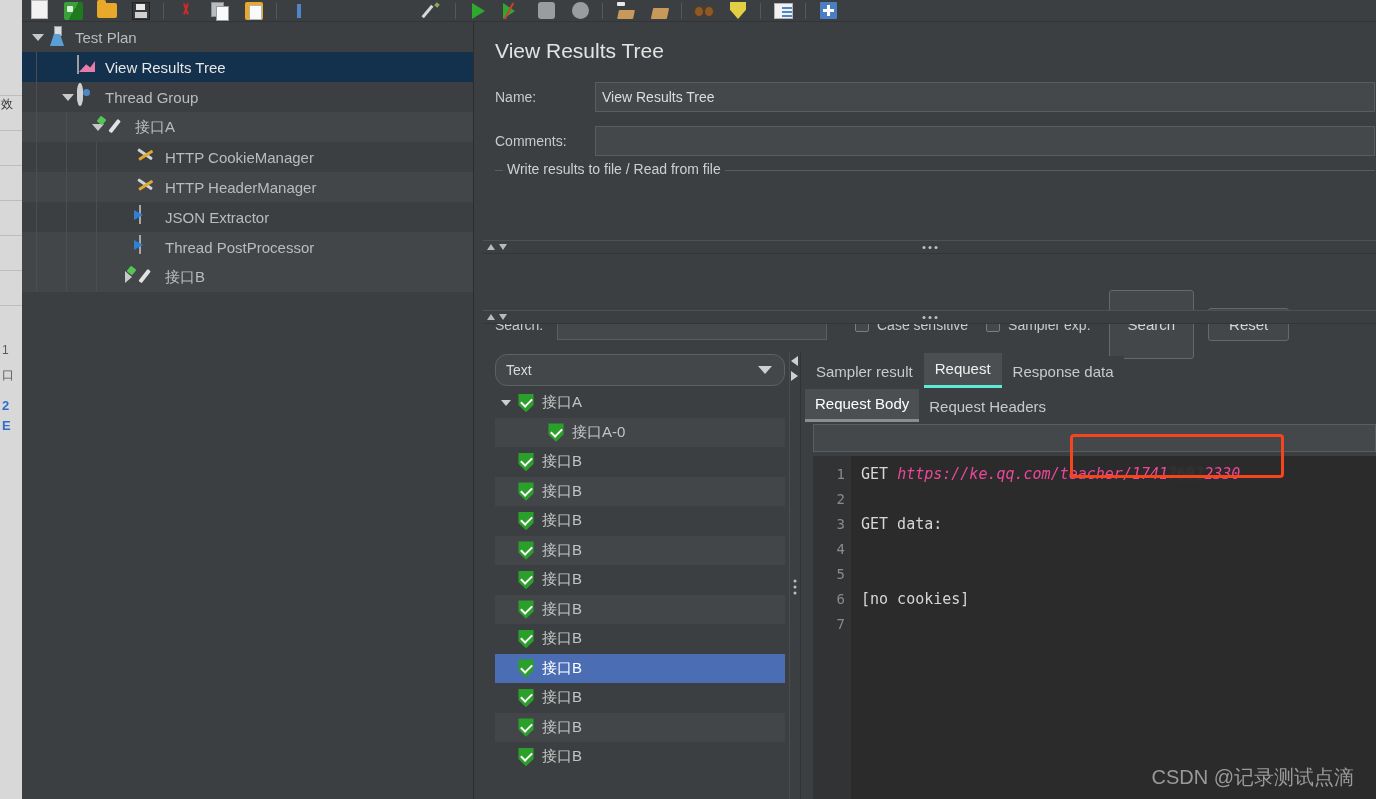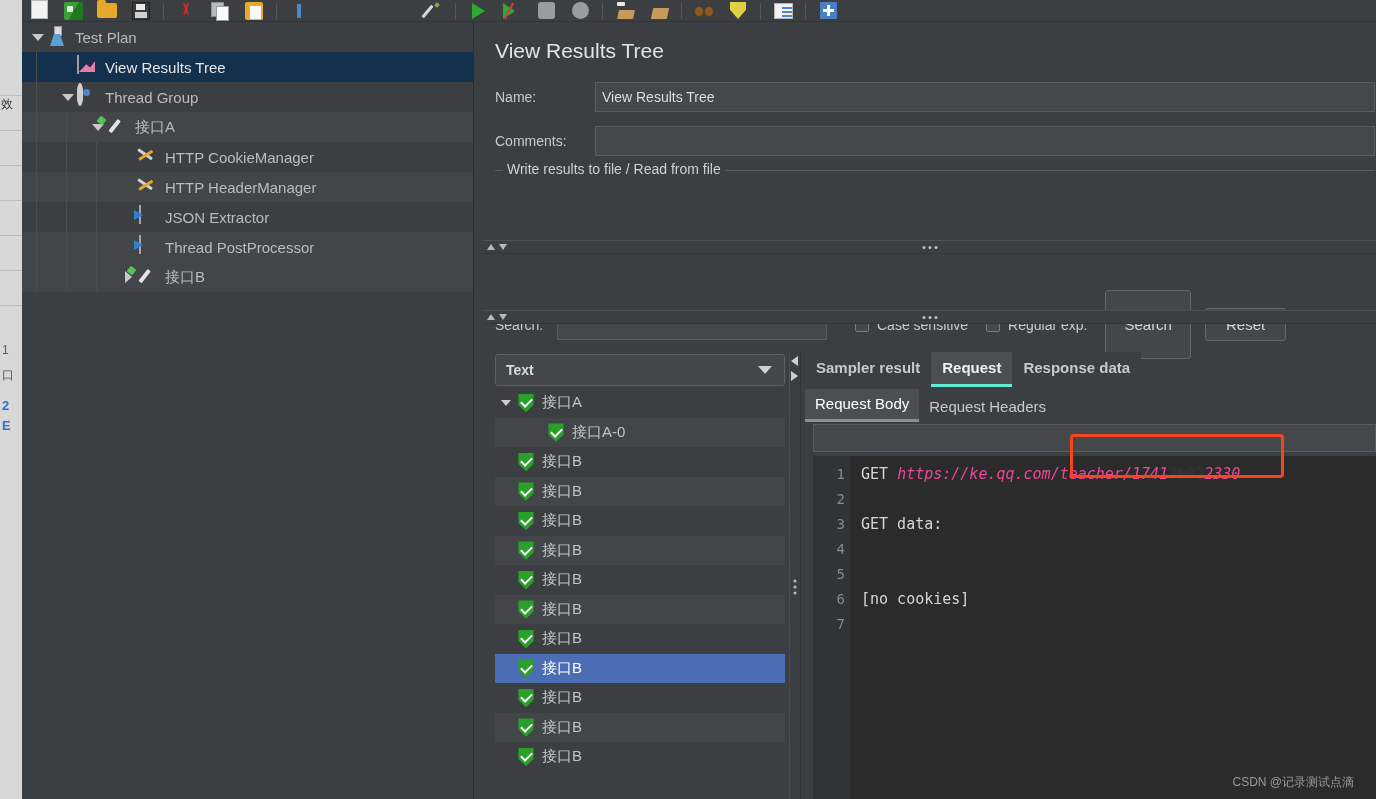--- a/index.html
+++ b/index.html
@@ -143,22 +143,22 @@
   .db-arrows .dn { width:0;height:0;border-left:4px solid transparent;border-right:4px solid transparent;border-top:6px solid #b9b9b9;}
   .db-dots { position: absolute; left: 50%; top: 5px; transform: translateX(-50%); display:flex; gap:3px; }
   .db-dots i { width: 3px; height: 3px; background: #c0c0c0; border-radius: 50%; display:block; }
 
   .row-search { position: absolute; left: 20px; top: 268px; display:flex; align-items:center; }
   .chk { width: 14px; height: 14px; background: #45484a; border: 1px solid #7b7e80; border-radius: 2px; }
 
   
   .content-area { position: absolute; left: 8px; top: 330px; width: 893px; height: 469px; }
   .combo { position: absolute; left: 12px; top: 2px; width: 290px; height: 32px;
-           background: #44474a; border: 1px solid #5e6163; border-radius: 3px;
-           display: flex; align-items: center; padding: 0 10px; color: #dadada; font-size: 14px; font-weight: bold; }
+           background: #44474a; border: 1px solid #5e6163; border-radius: 12px;
+           display: flex; align-items: center; padding: 0 10px; color: #dadada; font-size: 14px; }
   .combo .caret { position: absolute; right: 12px; width:0;height:0;
             border-left:7px solid transparent;border-right:7px solid transparent;border-top:8px solid #d0d0d0;}
 
   .result-list { position: absolute; left: 12px; top: 36px; width: 290px; height: 430px;
                  background: #3c3f41; overflow: hidden; }
   .rl-row { height: 29.5px; display:flex; align-items:center; color:#c3c3c3; font-size:15px; white-space:nowrap;}
   .rl-row.alt { background: #434649; }
   .rl-row.sel { background: #4a6db4; color: #ffffff; }
   .rl-twist { width: 22px; display:flex; align-items:center; justify-content:center; flex:0 0 auto;}
   .rl-twist .down { width:0;height:0;border-left:5px solid transparent;border-right:5px solid transparent;border-top:6px solid #cfcfcf;}
@@ -166,40 +166,40 @@
             background:#2aa02a; clip-path: polygon(50% 100%, 8% 62%, 8% 4%, 92% 4%, 92% 62%);}
   .shield:after{content:"";position:absolute;left:4px;top:5px;width:9px;height:5px;border-left:2.5px solid #fff;border-bottom:2.5px solid #fff;transform:rotate(-45deg);}
 
   .vsplit { position: absolute; top: 0; width: 12px; height: 100%; background: #3c3f41;
             border-left: 1px solid #4a4d4f; border-right: 1px solid #313437; }
   .vsplit .dots { position:absolute; left:50%; top:50%; transform:translate(-50%,-50%); }
   .vsplit .dots i { display:block; width:3px;height:3px;background:#bdbdbd;border-radius:50%;margin:3px 0;}
 
   
   .tabs-area { position: absolute; left: 322px; top: 0; width: 571px; height: 469px; }
-  .tabrow { display: flex; align-items: flex-start; height: 36px; font-weight: bold; }
+  .tabrow { display: flex; align-items: flex-end; height: 36px; }
   .tab { padding: 7px 11px 8px; font-size: 15px; color: #c9c9c9; background: #3c3f41; }
   .tab.active { background: #4c4f52; color: #f0f0f0; border-bottom: 3px solid #5eead4; }
   .tabrow2 { display:flex; align-items:flex-end; height: 34px; background: #3c3f41; }
   .tab2 { padding: 6px 10px 7px; font-size: 15px; color: #c9c9c9; }
   .tab2.active { background: #4c4f52; color: #ffffff; border-bottom: 3px solid #8a8d90; }
   .editor { position: absolute; left: 8px; top: 104px; width: 563px; height: 365px;
             background: #2b2b2b; display: flex; overflow: hidden; }
   .gutter { width: 38px; background: #313335; color: #8a8a8a; font-size: 14px;
             font-family: "DejaVu Sans Mono", monospace; text-align: right; padding: 6px 6px 0 0;
             line-height: 25px; flex: 0 0 auto; }
   .code { flex: 1; padding: 6px 0 0 10px; font-family: "DejaVu Sans Mono", monospace;
           font-size: 15px; line-height: 25px; color: #d6d6d6; white-space: pre; }
   .code .urlpart { font-style: italic; color: #ec4899; }
   .redact { display:inline-block; background:#2b2b2b; color:#3a3a3a; filter: blur(1.2px); }
 
   .hl-box { position: absolute; left: 1070px; top: 434px; width: 214px; height: 44px;
             border: 3px solid #f4451f; border-radius: 4px; z-index: 20; pointer-events:none; }
 
-  .watermark { position: absolute; right: 22px; bottom: 8px; font-size: 12px; color: #9a9a9a; z-index: 30;}
+  .watermark { position: absolute; right: 22px; bottom: 8px; font-size: 20px; color: #9a9a9a; z-index: 30;}
 </style>
 </head>
 <body>
 
 <div class="app">
 
   <div class="bg-window">
     <div class="bg-rule" style="top:95px"></div>
     <div class="bg-rule" style="top:130px"></div>
     <div class="bg-rule" style="top:165px"></div>
@@ -388,21 +388,21 @@
           <i></i>
         </span>
     </div>
 
     <div class="row-search">
       <span class="fld-label" style="width:62px">Search:</span>
       <input class="txtfield" style="width: 270px; height: 30px;" value="">
       <span class="chk" style="margin-left:28px"></span>
       <span class="fld-label" style="margin-left:8px">Case sensitive</span>
       <span class="chk" style="margin-left:18px"></span>
-      <span class="fld-label" style="margin-left:8px">Regular exp.</span>
+      <span class="fld-label" style="margin-left:8px">Sampler exp.</span>
       <button class="btn" style="margin-left:18px;padding:25px 18px;font-size:15px">Search</button>
       <button class="btn" style="margin-left:14px;padding:7px 20px;font-size:15px">Reset</button>
     </div>
 
     <div class="divider-bar" style="top:288px">
       <span class="db-arrows">
         <i class="up"></i>
         <i class="dn"></i>
       </span>
       <span class="db-dots">

